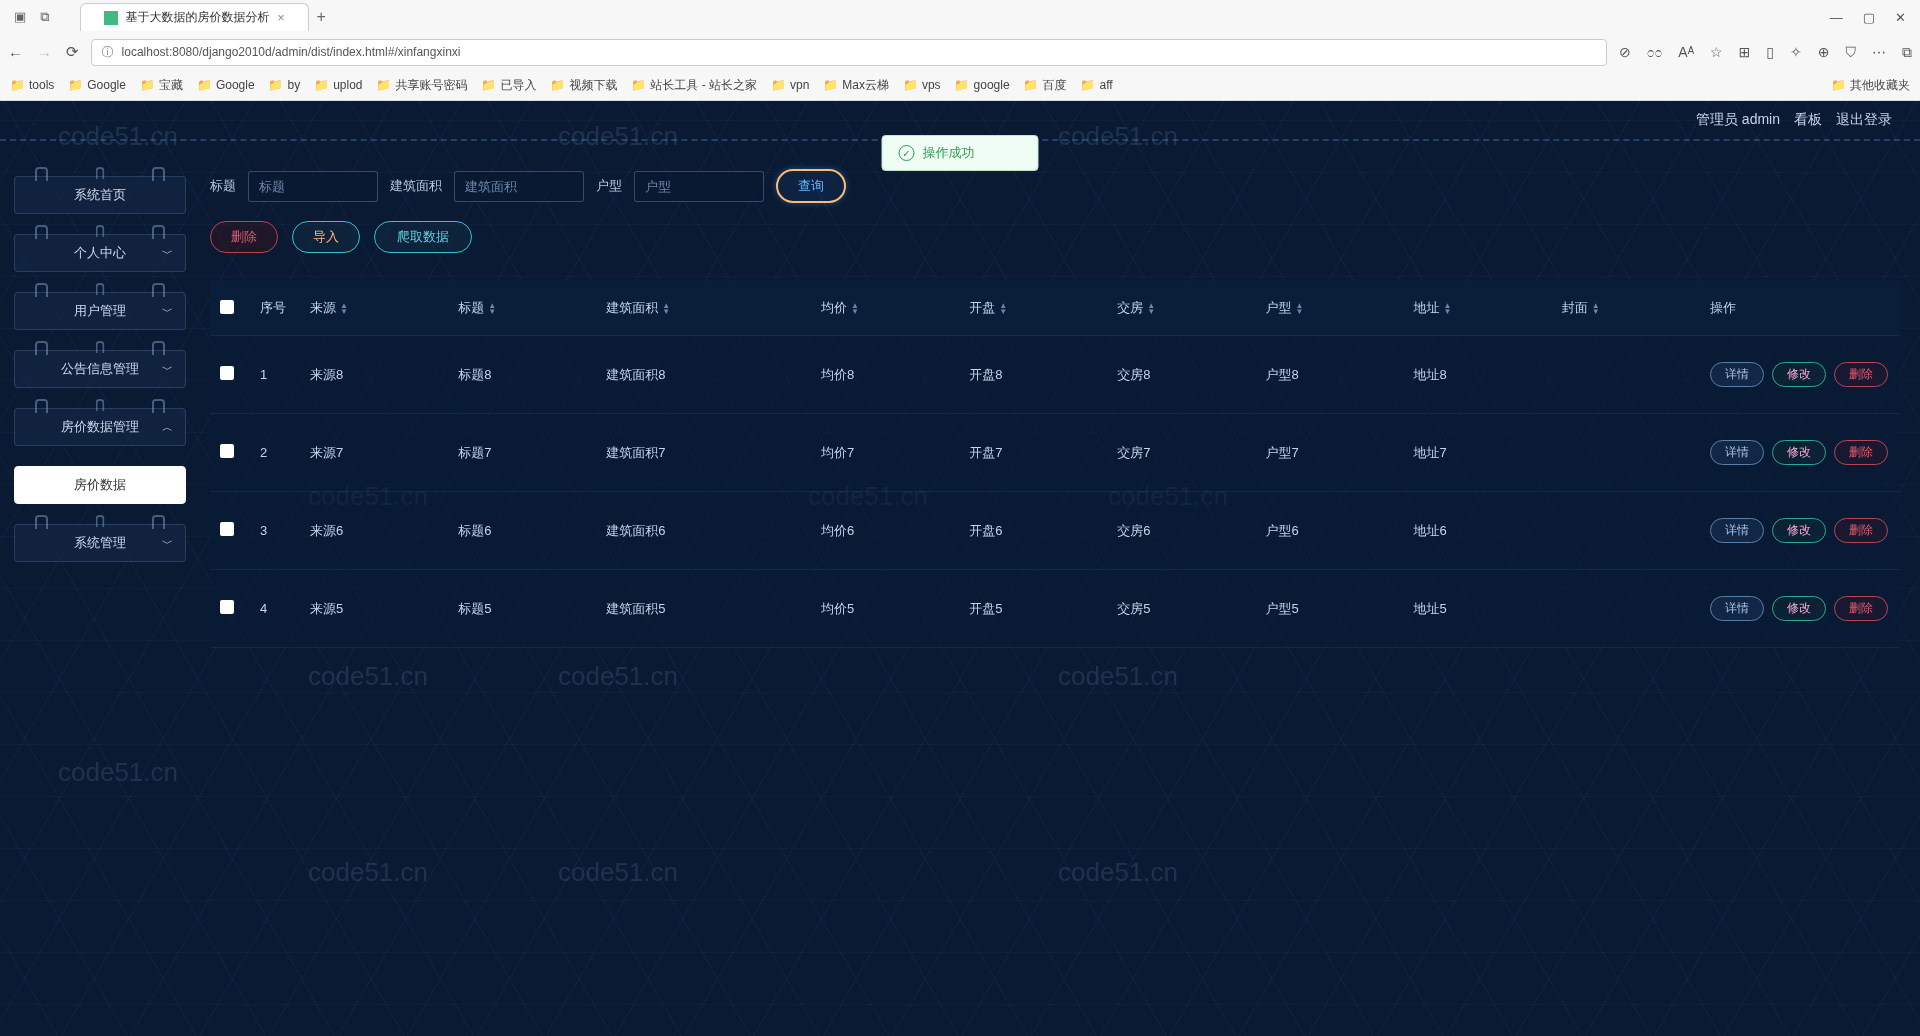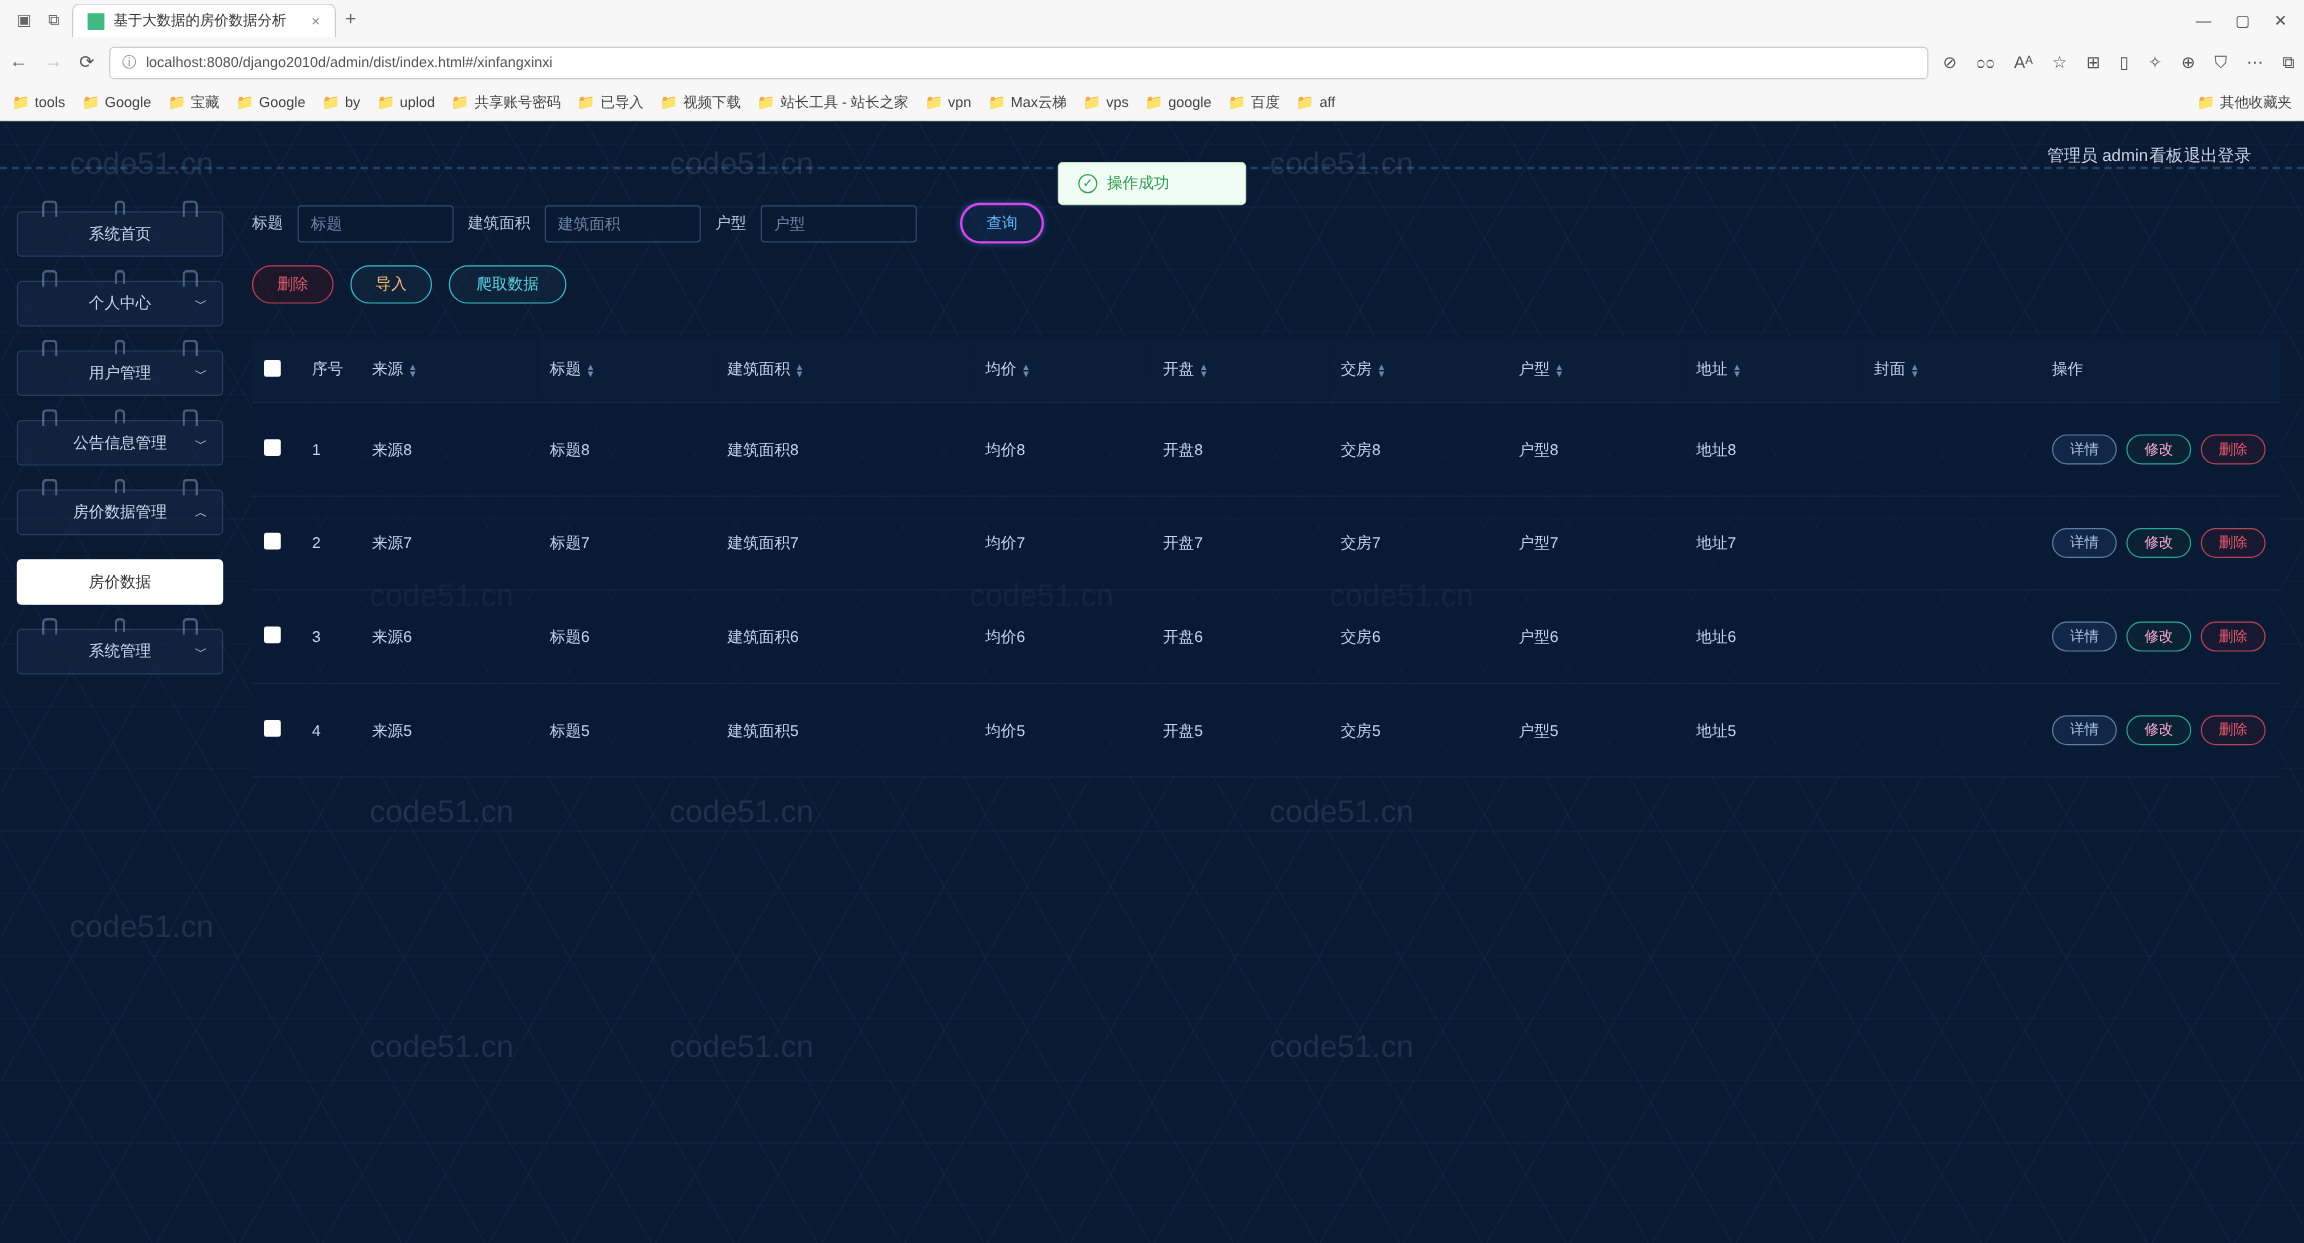--- a/index.html
+++ b/index.html
@@ -4,21 +4,21 @@
 <style>
 * { margin: 0; padding: 0; box-sizing: border-box; }
 body { font-family: "Microsoft YaHei", Arial, sans-serif; background: #f0f0f0; font-size: 13px; color: #333; }
 
 
 .browser-chrome { background: #f7f7f7; border-bottom: 1px solid #ddd; }
 .title-bar { display: flex; align-items: center; height: 34px; padding: 0 4px; }
 .title-bar .win-btns-left { display: flex; gap: 14px; padding: 0 10px; color: #666; }
 .title-bar .win-btns-right { margin-left: auto; display: flex; gap: 20px; padding: 0 10px; color: #555; }
 .tab-strip { display: flex; align-items: center; height: 100%; }
-.tab { display: flex; align-items: center; background: #fff; border: 1px solid #ccc; border-bottom: none; border-radius: 6px 6px 0 0; padding: 5px 12px; margin-left: 0; gap: 8px; min-width: 220px; font-size: 12px; }
+.tab { display: flex; align-items: center; background: #fff; border: 1px solid #ccc; border-bottom: none; border-radius: 6px 6px 0 0; padding: 5px 23px; margin-left: 20px; gap: 8px; min-width: 220px; font-size: 12px; }
 .tab .favicon { width: 14px; height: 14px; background: #42b983; display: inline-block; }
 .tab .close { margin-left: auto; color: #888; cursor: pointer; }
 .new-tab { margin-left: 8px; color: #666; font-size: 16px; cursor: pointer; }
 .addr-bar { display: flex; align-items: center; height: 36px; padding: 0 8px; gap: 12px; }
 .nav-icons { display: flex; gap: 14px; color: #555; font-size: 15px; }
 .nav-icons span { cursor: pointer; }
 .url-box { display: flex; align-items: center; flex: 1; background: #fff; border: 1px solid #ccc; border-radius: 4px; padding: 4px 10px; gap: 8px; font-size: 12px; color: #555; }
 .url-box .lock { color: #888; }
 .right-icons { display: flex; gap: 16px; color: #555; font-size: 14px; }
 .right-icons span { cursor: pointer; }
@@ -34,21 +34,21 @@
   repeating-linear-gradient(-60deg, rgba(40,70,110,0.18) 0 1px, transparent 1px 60px),
   repeating-linear-gradient(0deg, rgba(40,70,110,0.12) 0 1px, transparent 1px 52px);
   pointer-events: none; }
 .watermark { position: absolute; color: rgba(120,160,200,0.18); font-size: 26px; pointer-events: none; margin-left: 28px; }
 .wm1 { left: 30px; top: 20px; } .wm2 { left: 530px; top: 20px; } .wm3 { left: 1030px; top: 20px; }
 .wm4 { left: 280px; top: 380px; } .wm5 { left: 780px; top: 380px; } .wm6 { left: 1080px; top: 380px; }
 .wm7 { left: 280px; top: 560px; } .wm8 { left: 530px; top: 560px; } .wm9 { left: 1030px; top: 560px; }
 .wm10{ left: 30px;  top: 656px; } .wm11{ left: 280px; top: 756px; } .wm12{ left: 530px; top: 756px; } .wm13{ left: 1030px; top: 756px; }
 .big-red { position: absolute; left: 480px; top: 330px; color: #d43b2f; font-size: 38px; font-weight: 500; pointer-events: none; z-index: 10; }
 
-.topbar { position: relative; height: 40px; border-bottom: 2px dashed rgba(100,160,220,0.3); display: flex; align-items: flex-end; justify-content: flex-end; padding: 0 44px; gap: 1px; font-size: 14px; z-index: 5; }
+.topbar { position: relative; height: 40px; border-bottom: 2px dashed rgba(100,160,220,0.3); display: flex; align-items: center; justify-content: flex-end; padding: 0 28px; gap: 14px; font-size: 14px; z-index: 5; }
 .topbar span { cursor: pointer; }
 .toast { position: absolute; left: 50%; transform: translateX(-50%); top: 34px; background: #f0fdf4; border: 1px solid #c3e6cb; color: #2e9a4f; padding: 8px 63px 8px 16px; border-radius: 4px; font-size: 13px; display: flex; align-items: center; gap: 8px; z-index: 20; }
 .toast::before { content: '✓'; display: inline-flex; width: 14px; height: 14px; border: 1px solid #2e9a4f; border-radius: 50%; align-items: center; justify-content: center; font-size: 10px; }
 
 .layout { display: flex; position: relative; z-index: 2; }
 .sidebar { width: 200px; padding: 35px 14px 0; }
 .menu-item { position: relative; background: rgba(20,40,70,0.6); border: 1px solid rgba(80,120,170,0.35); border-radius: 4px; height: 38px; display: flex; align-items: center; justify-content: center; margin-bottom: 20px; font-size: 13px; color: #cdd8ec; cursor: pointer; }
 .menu-item.active { background: #fff; color: #333; border-color: #fff; }
 .menu-item.sub { justify-content: center; }
 .menu-item .chev { position: absolute; right: 12px; font-size: 11px; }
@@ -57,21 +57,21 @@
 .menu-item .mid-clasp { position: absolute; top: -10px; left: 50%; transform: translateX(-50%); width: 9px; height: 12px; border: 2px solid rgba(130,160,200,0.5); border-bottom: none; border-radius: 4px 4px 0 0; }
 .menu-item.active::before, .menu-item.active::after, .menu-item.active .mid-clasp { display: none; }
 
 .content { flex: 1; padding: 0 20px 20px 10px; }
 .breadcrumb { background: rgba(15,35,65,0.6); border: 1px solid rgba(80,120,170,0.3); border-top: none; padding: 8px 16px; font-size: 13px; color: #cbd6ea; }
 .filters { display: flex; align-items: center; gap: 12px; margin: 28px 0 18px; }
 .filters label { font-size: 13px; color: #b9c8df; }
 .filters input { background: rgba(10,25,50,0.6); border: 1px solid rgba(90,140,190,0.45); color: #cfe0f5; padding: 7px 10px; border-radius: 3px; width: 130px; font-size: 13px; }
 .filters input::placeholder { color: #6a86a8; }
 .btn { display: inline-flex; align-items: center; justify-content: center; border-radius: 18px; padding: 6px 20px; font-size: 13px; cursor: pointer; border: 1px solid; }
-.btn-search { background: rgba(20,50,90,0.4); border: 2px solid #d946ef; color: #62b6ff; box-shadow: 0 0 6px rgba(60,160,255,0.4); margin-left: 24px; }
+.btn-search { background: rgba(20,50,90,0.4); border: 2px solid #fdba74; color: #62b6ff; box-shadow: 0 0 6px rgba(60,160,255,0.4); margin-left: 0; }
 .action-row { display: flex; gap: 14px; margin-bottom: 28px; }
 .btn-del-bulk { background: rgba(60,20,30,0.4); border-color: #c04050; color: #e0596e; }
 .btn-import { background: rgba(20,50,70,0.4); border-color: #3abed0; color: #fdba74; }
 .btn-crawl { background: rgba(20,50,70,0.4); border-color: #3abed0; color: #5fd1e3; padding: 6px 22px; }
 
 .table { width: 100%; border-collapse: collapse; background: rgba(10,28,55,0.55); }
 .table th, .table td { padding: 26px 10px; text-align: left; font-size: 13px; color: #c4d4eb; font-weight: normal; border-bottom: 1px solid rgba(80,120,170,0.15); }
 .table th { padding: 18px 10px; }
 .table thead { background: rgba(10,30,58,0.85); }
 .table tbody tr { border-bottom: 1px solid rgba(80,120,170,0.1); }

